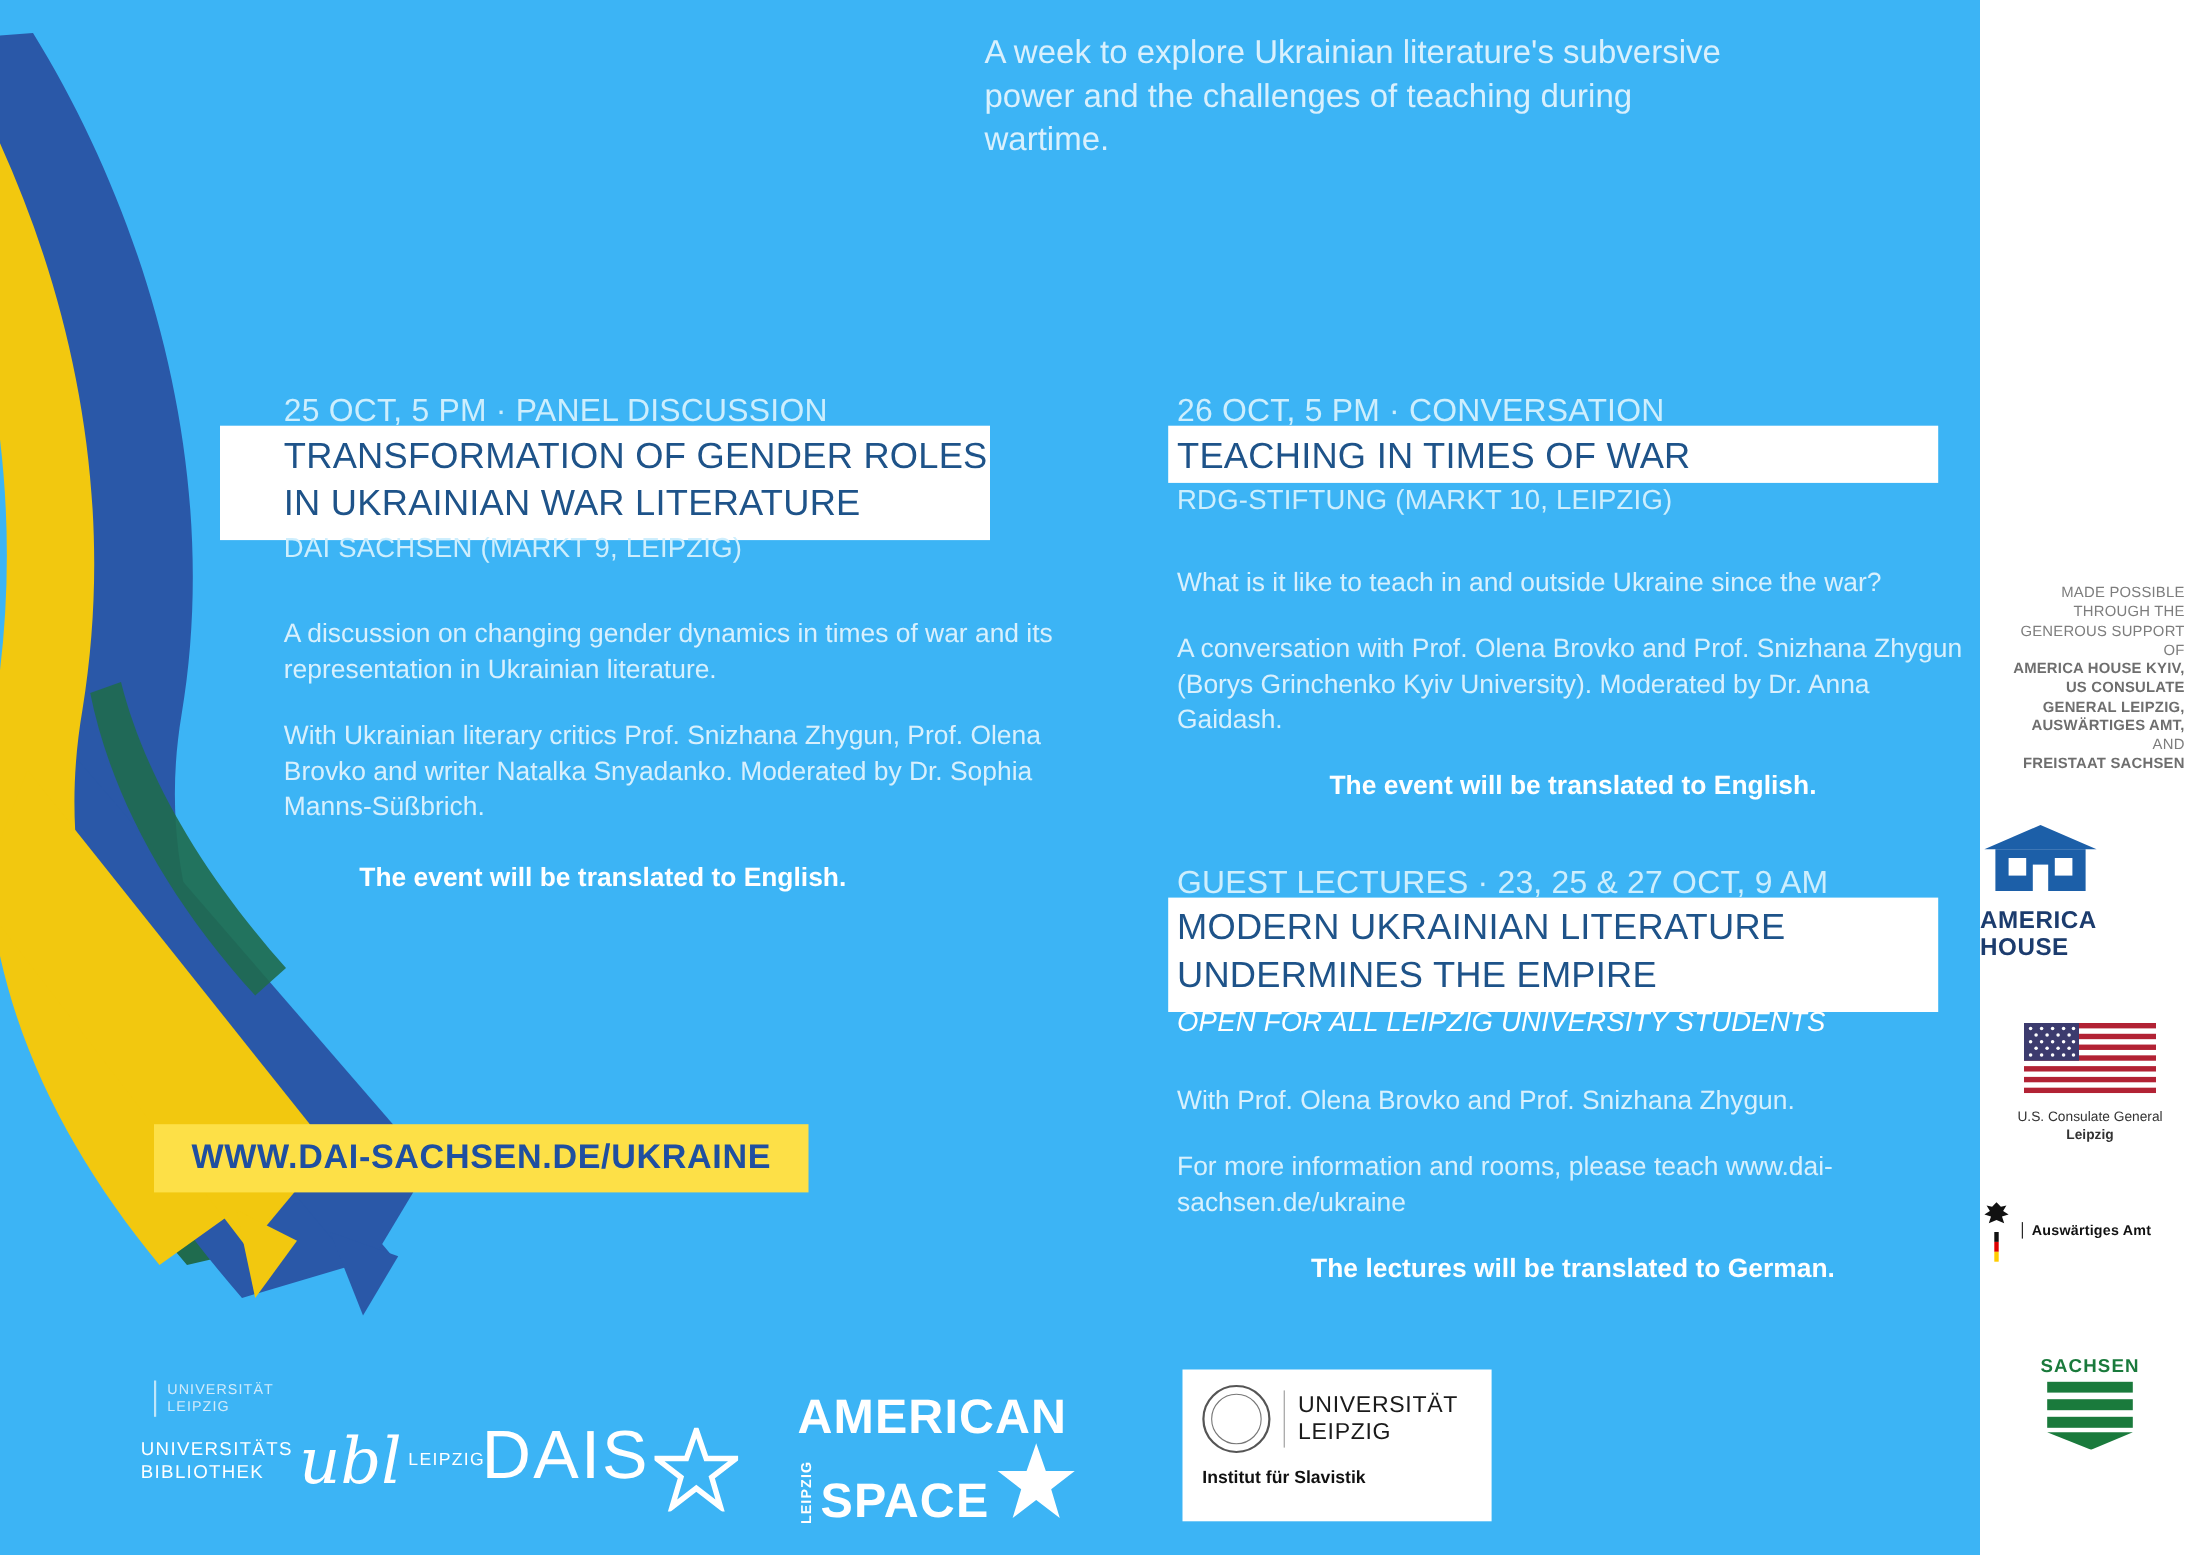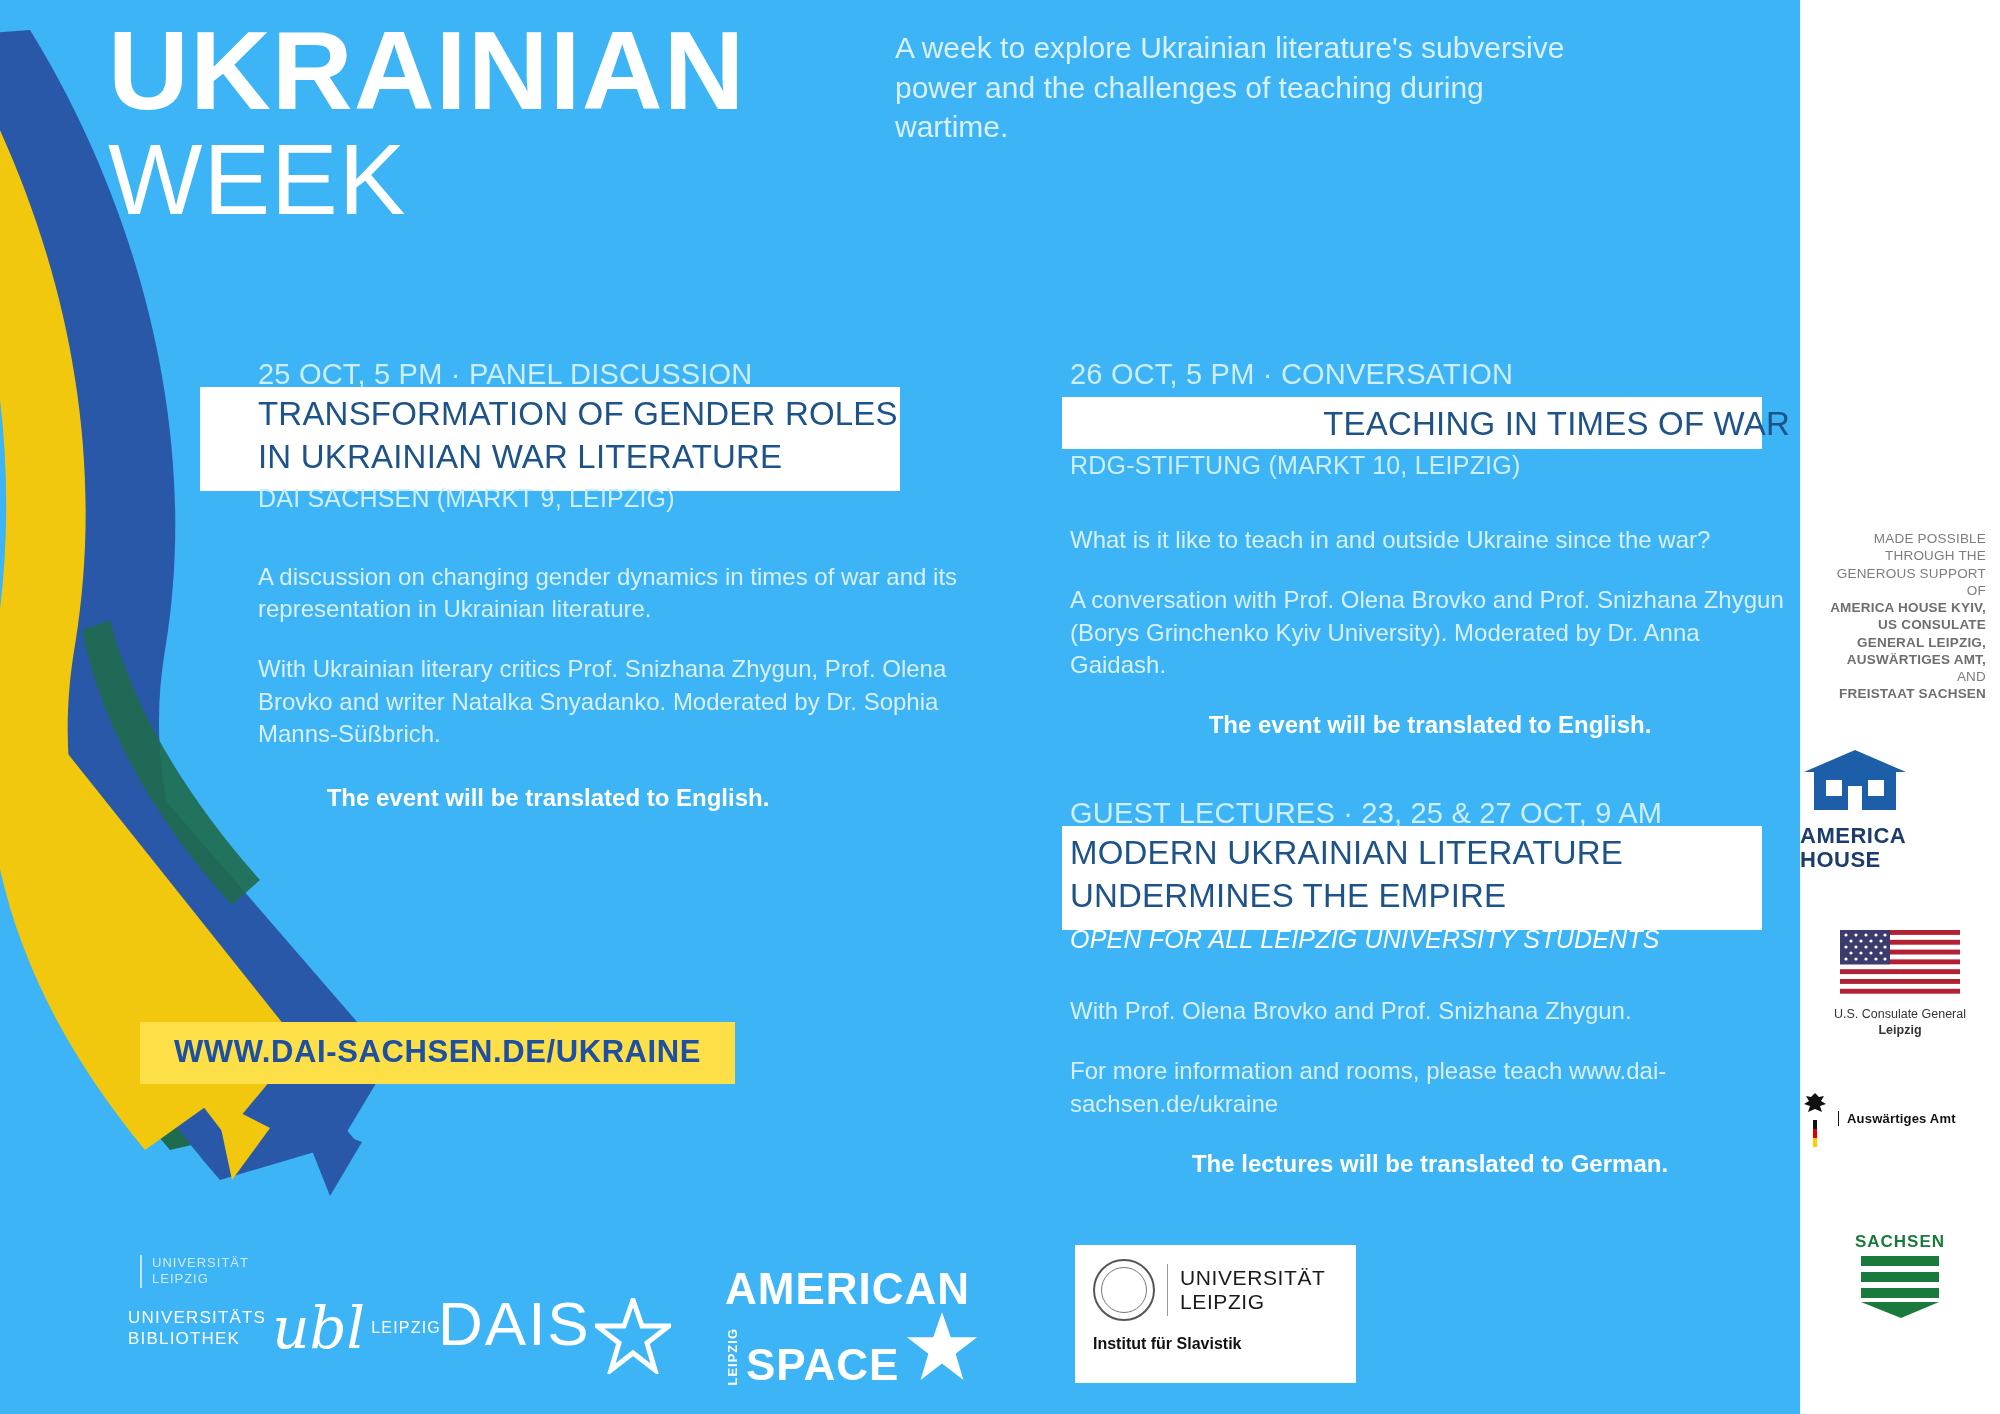--- a/index.html
+++ b/index.html
@@ -160,24 +160,20 @@
 
           <path d="M 55 700 L 330 1045 L 255 1135 L 10 815 Z" fill="#f2c80f"></path>
 
           <path d="M 140 620 C 160 700 210 790 290 880 L 262 905 C 180 815 130 720 112 630 Z" fill="#1f6b4e" opacity="0.9"></path>
           <path d="M 330 1120 L 392 1142 L 360 1196 Z" fill="#2a58a8"></path>
           <path d="M 245 1100 L 300 1128 L 262 1180 Z" fill="#f2c80f"></path>
         </g>
       </svg>
     </div>
 
-    <div class="headline">
-      <div class="h-ukr">UKRAINIAN</div>
-      <div class="h-week">WEEK</div>
-    </div>
 
     <div class="tagline">A week to explore Ukrainian literature's subversive power and the challenges of teaching during wartime.</div>
 
     <div class="col" id="col-left">
 
       <div class="ev">
         <div class="ev-kicker">25 OCT, 5 PM · PANEL DISCUSSION</div>
 
         <div style="position:relative;margin-top:2px;">
           <div class="titleband" style="left:-58px;top:-6px;width:700px;height:104px;"></div>
@@ -195,21 +191,21 @@
 
     <div class="urlband">
       <span>WWW.DAI-SACHSEN.DE/UKRAINE</span>
     </div>
 
     <div class="col" id="col-right">
 
       <div class="ev">
         <div class="ev-kicker">26 OCT, 5 PM · CONVERSATION</div>
 
-        <div style="position:relative;margin-top:12px;text-align:right;">
+        <div style="position:relative;margin-top:2px;">
           <div class="titleband" style="left:-8px;top:-6px;width:700px;height:52px;"></div>
           <div class="ev-title">TEACHING IN TIMES OF WAR</div>
         </div>
 
         <div class="ev-venue" style="margin-top:4px;">RDG-STIFTUNG (MARKT 10, LEIPZIG)</div>
 
         <div class="body-p" style="margin-top:44px;">What is it like to teach in and outside Ukraine since the war?</div>
         <div class="body-p">A conversation with Prof. Olena Brovko and Prof. Snizhana Zhygun (Borys Grinchenko Kyiv University). Moderated by Dr. Anna Gaidash.</div>
         <div class="note" style="margin-top:30px;">The event will be translated to English.</div>
       </div>

